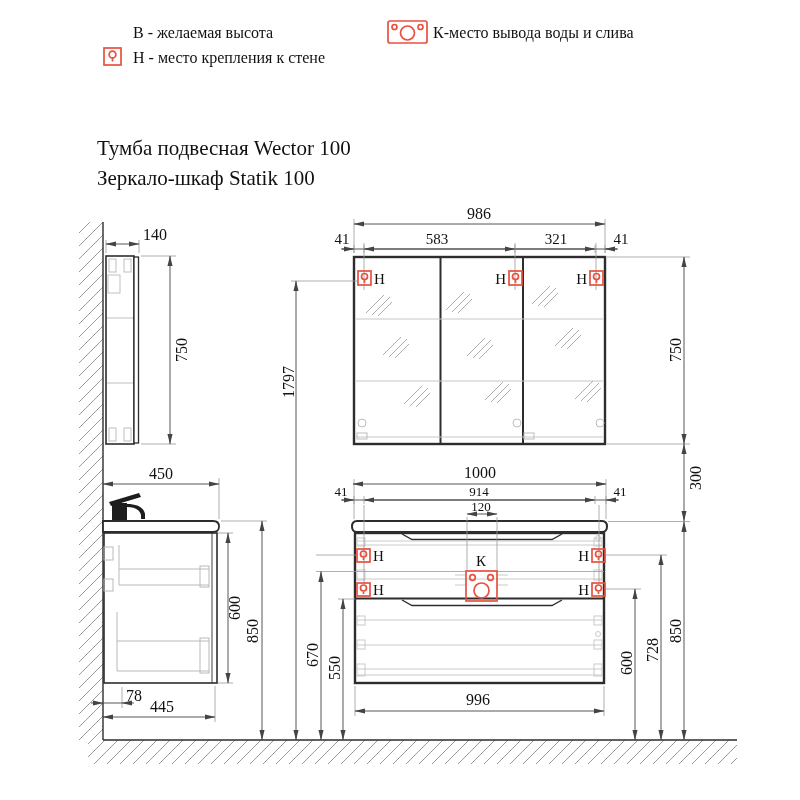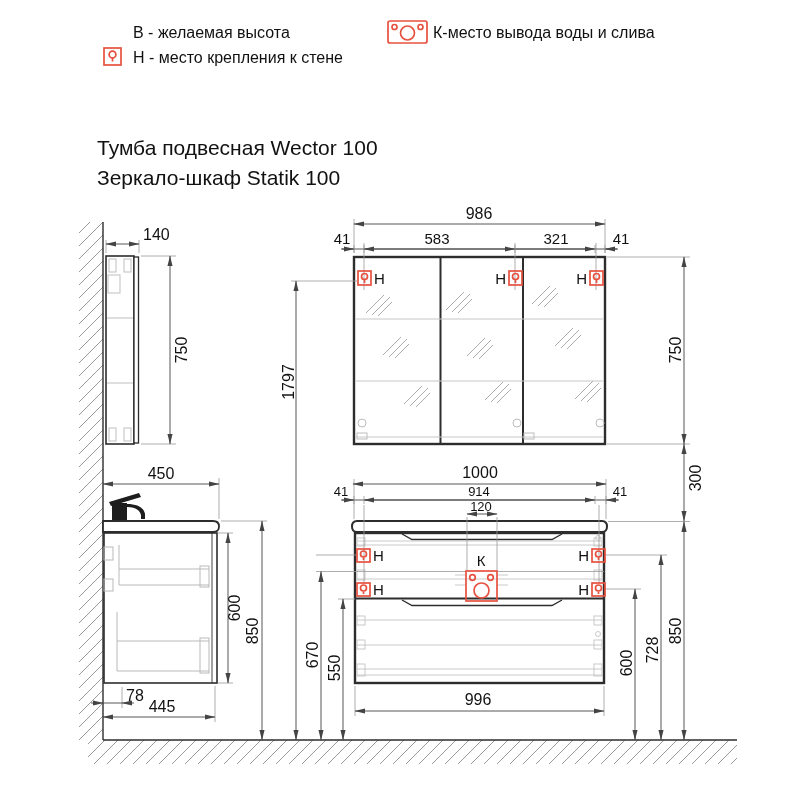--- a/index.html
+++ b/index.html
@@ -1,17 +1,17 @@
 <!DOCTYPE html>
 <html><head>
 <meta charset="utf-8">
 <style>
   html,body{margin:0;padding:0;background:#fff;}
   body{font-family:"Liberation Sans", sans-serif;}
-  .stage{position:relative;width:737px;height:800px;background:#fff;overflow:hidden;}
+  .stage{position:relative;width:737px;height:800px;background:#fff;overflow:hidden;font-family:Liberation Serif, serif;}
   svg{display:block;}
   text{fill:#111;}
   .dimtxt{font-size:16px;}
   .dimtxt-sm{font-size:13px;}
   .dimtxt-md{font-size:15px;}
   .titletxt{font-size:21px;}
   .legtxt{font-size:16px;}
   .marktxt{font-size:15px;}
 </style>
 </head>

